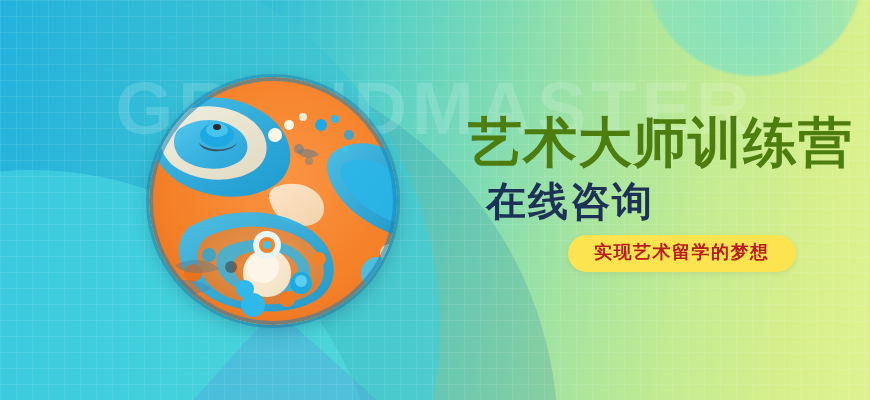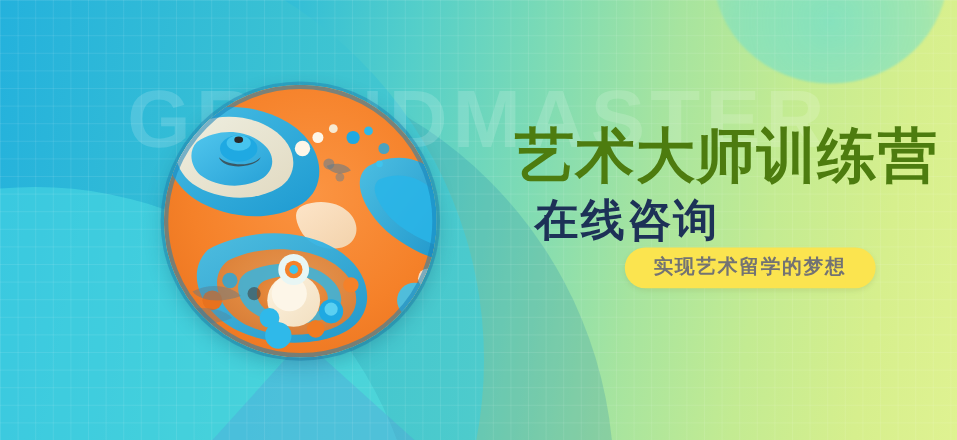--- a/index.html
+++ b/index.html
@@ -154,25 +154,25 @@
     font-size: 40px;
     font-weight: bold;
     letter-spacing: 2px;
     line-height: 1.15;
     color: #1d3157;
     white-space: nowrap;
   }
 
   .badge {
     display: inline-block;
-    margin: 1px 0 0 100px;
+    margin: 11px 0 0 100px;
     padding: 8px 26px 9px;
     border-radius: 999px;
     background: #fbe44f;
-    color: #737373;
+    color: #b91c1c;
     font-size: 18px;
     font-weight: bold;
     letter-spacing: 1.5px;
     line-height: 1.1;
     white-space: nowrap;
     box-shadow: 0 2px 5px rgba(120, 140, 60, 0.18);
   }
 </style>
 </head>
 <body>

